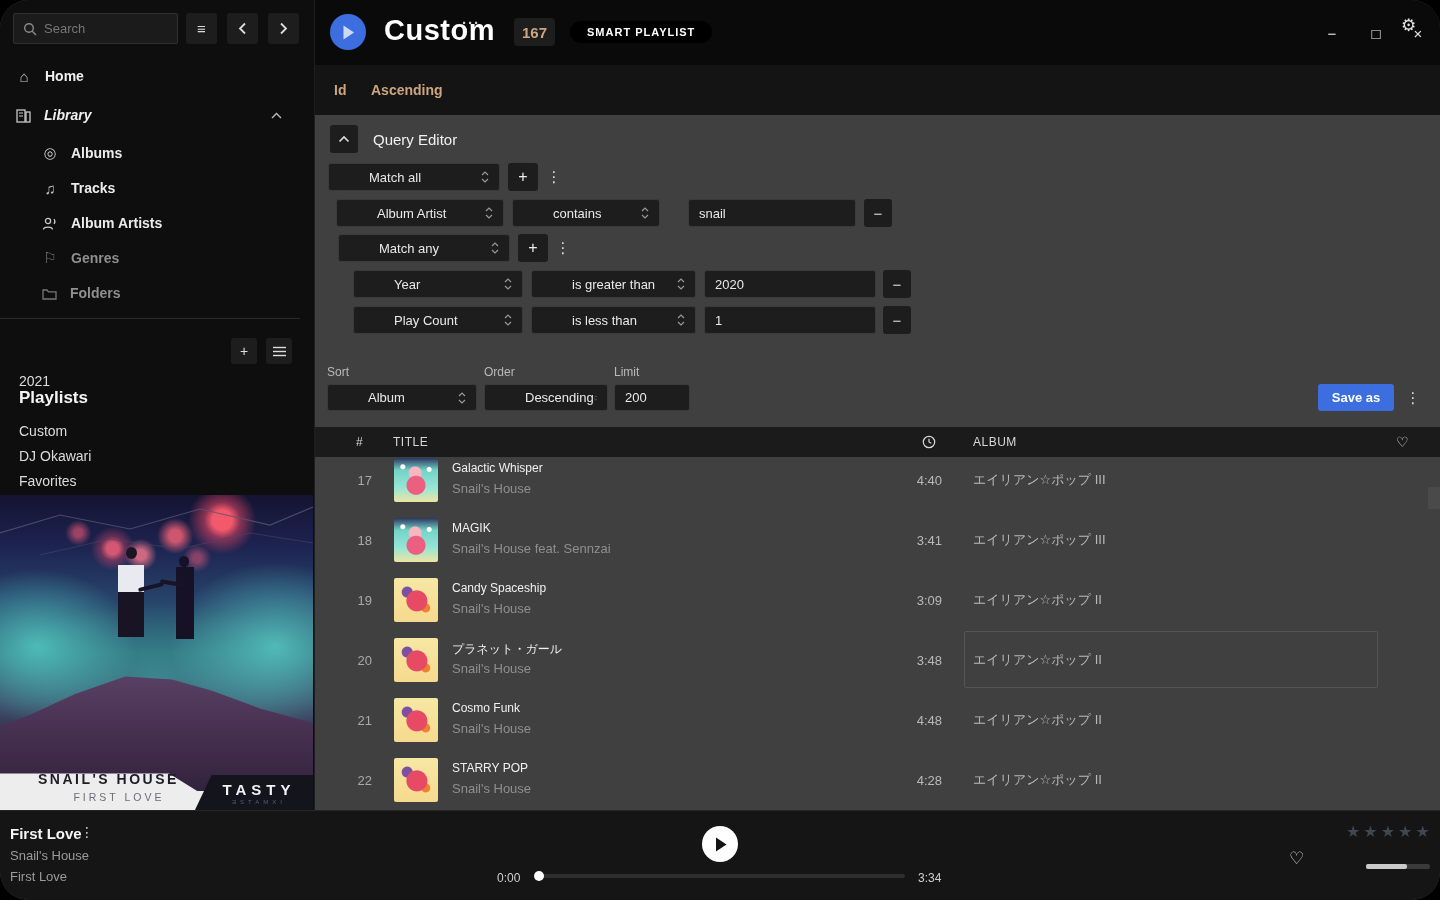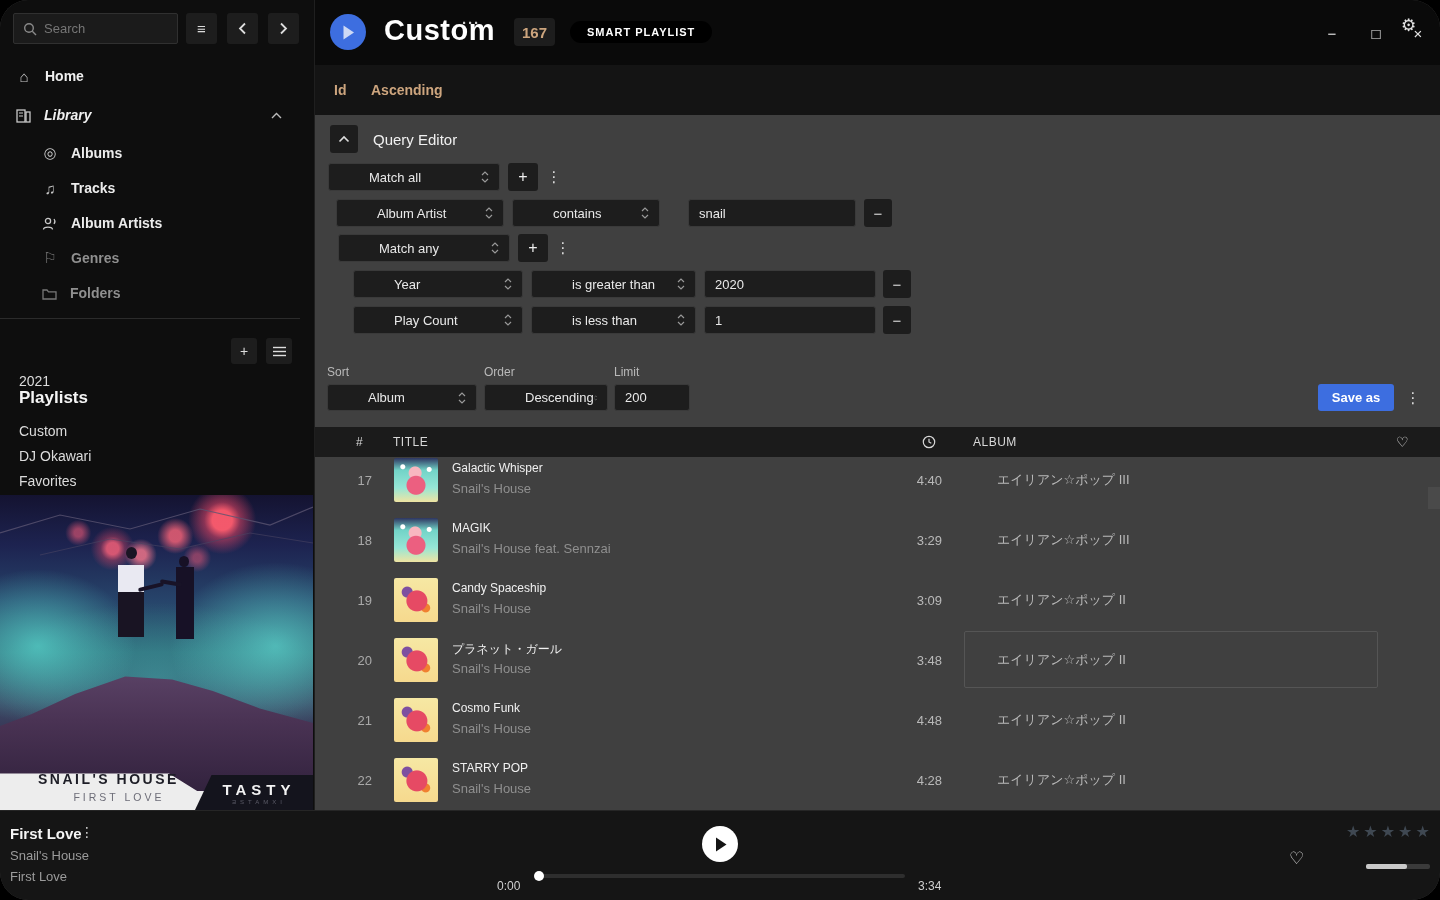--- a/index.html
+++ b/index.html
@@ -100,32 +100,32 @@
       radial-gradient(circle at 80% 26%, #ffffff 0 2px, transparent 3px),
       linear-gradient(180deg, #2e3560 0%, #72d4c8 28%, #97e6d6 68%, #efe4a2 100%); }
   .thumb.art-b { background:
       radial-gradient(circle at 52% 52%, #e64a64 0 10px, transparent 11px),
       radial-gradient(circle at 30% 32%, #7d4fa0 0 5px, transparent 6px),
       radial-gradient(circle at 72% 68%, #f08030 0 4px, transparent 5px),
       linear-gradient(180deg, #f6e8a4 0%, #f6d98e 100%); }
   .trow .ttl { position:absolute; left:137px; top:11px; font-size:12px; font-weight:500; color:#f0f0f0; }
   .trow .art { position:absolute; left:137px; top:31px; font-size:13px; color:#8f8f8f; }
   .trow .dur { position:absolute; left:555px; top:0; width:72px; height:60px; display:flex; align-items:center; justify-content:flex-end; font-size:13px; color:#b9b9b9; }
-  .trow .alb { position:absolute; left:658px; top:0; height:60px; display:flex; align-items:center; font-size:13px; color:#b9b9b9;margin-left:24px; }
+  .trow .alb { position:absolute; left:658px; top:0; height:60px; display:flex; align-items:center; font-size:13px; color:#b9b9b9; }
   .trow .cell-focus { position:absolute; left:649px; top:1px; width:414px; height:57px; border:1px solid #555; border-radius:2px; }
   #vscroll { position:absolute; left:1428px; top:487px; width:12px; height:22px; background:#4a4a4a; }
 
   
   #player { position:absolute; left:0; top:810px; width:1440px; height:90px; background:#151515; border-top:1px solid #262626; }
   #np-title { position:absolute; left:10px; top:14px; font-size:15px; font-weight:bold; color:#f5f5f5; }
   #np-dots { position:absolute; left:80px; top:13px; color:#cfcfcf; font-size:14px; cursor:pointer; }
   #np-artist { position:absolute; left:10px; top:37px; font-size:13px; color:#9b9b9b; }
   #np-album { position:absolute; left:10px; top:58px; font-size:13px; color:#9b9b9b; }
   #btn-play { position:absolute; left:702px; top:15px; width:36px; height:36px; border-radius:50%; background:#fff; display:flex; align-items:center; justify-content:center; cursor:pointer; }
-  .time-label { position:absolute; top:60px; font-size:12px; color:#cfcfcf;margin-top:8px; }
+  .time-label { position:absolute; top:60px; font-size:12px; color:#cfcfcf; }
   #seek-track { position:absolute; left:535px; top:63px; width:370px; height:4px; background:#2e2e2e; border-radius:2px; cursor:pointer; }
   #seek-fill { height:4px; background:#fff; border-radius:2px; }
   #seek-knob { position:absolute; left:-1px; top:-3px; width:10px; height:10px; border-radius:50%; background:#fff; }
   #stars { position:absolute; left:1346px; top:11px; font-size:16px; letter-spacing:3px; color:#3f4852; cursor:pointer; }
   #fav-heart { position:absolute; left:1289px; top:37px; font-size:17px; color:#d2d2d2; cursor:pointer; }
   #vol-track { position:absolute; left:1366px; top:53px; width:64px; height:5px; border-radius:2px; background:#3a3a3a; cursor:pointer; }
   #vol-fill { height:5px; border-radius:2px; background:#c9c9c9; }
 
   svg { display:block; }
 </style>
@@ -396,21 +396,21 @@
         <span class="ttl">Galactic Whisper</span>
         <span class="art">Snail's House</span>
         <span class="dur">4:40</span>
         <span class="alb">エイリアン☆ポップ III</span>
       </div>
       <div class="trow">
         <span class="num">18</span>
         <div class="thumb art-a"></div>
         <span class="ttl">MAGIK</span>
         <span class="art">Snail's House feat. Sennzai</span>
-        <span class="dur">3:29</span>
+        <span class="dur">3:41</span>
         <span class="alb">エイリアン☆ポップ III</span>
       </div>
       <div class="trow">
         <span class="num">19</span>
         <div class="thumb art-b"></div>
         <span class="ttl">Candy Spaceship</span>
         <span class="art">Snail's House</span>
         <span class="dur">3:09</span>
         <span class="alb">エイリアン☆ポップ II</span>
       </div>

